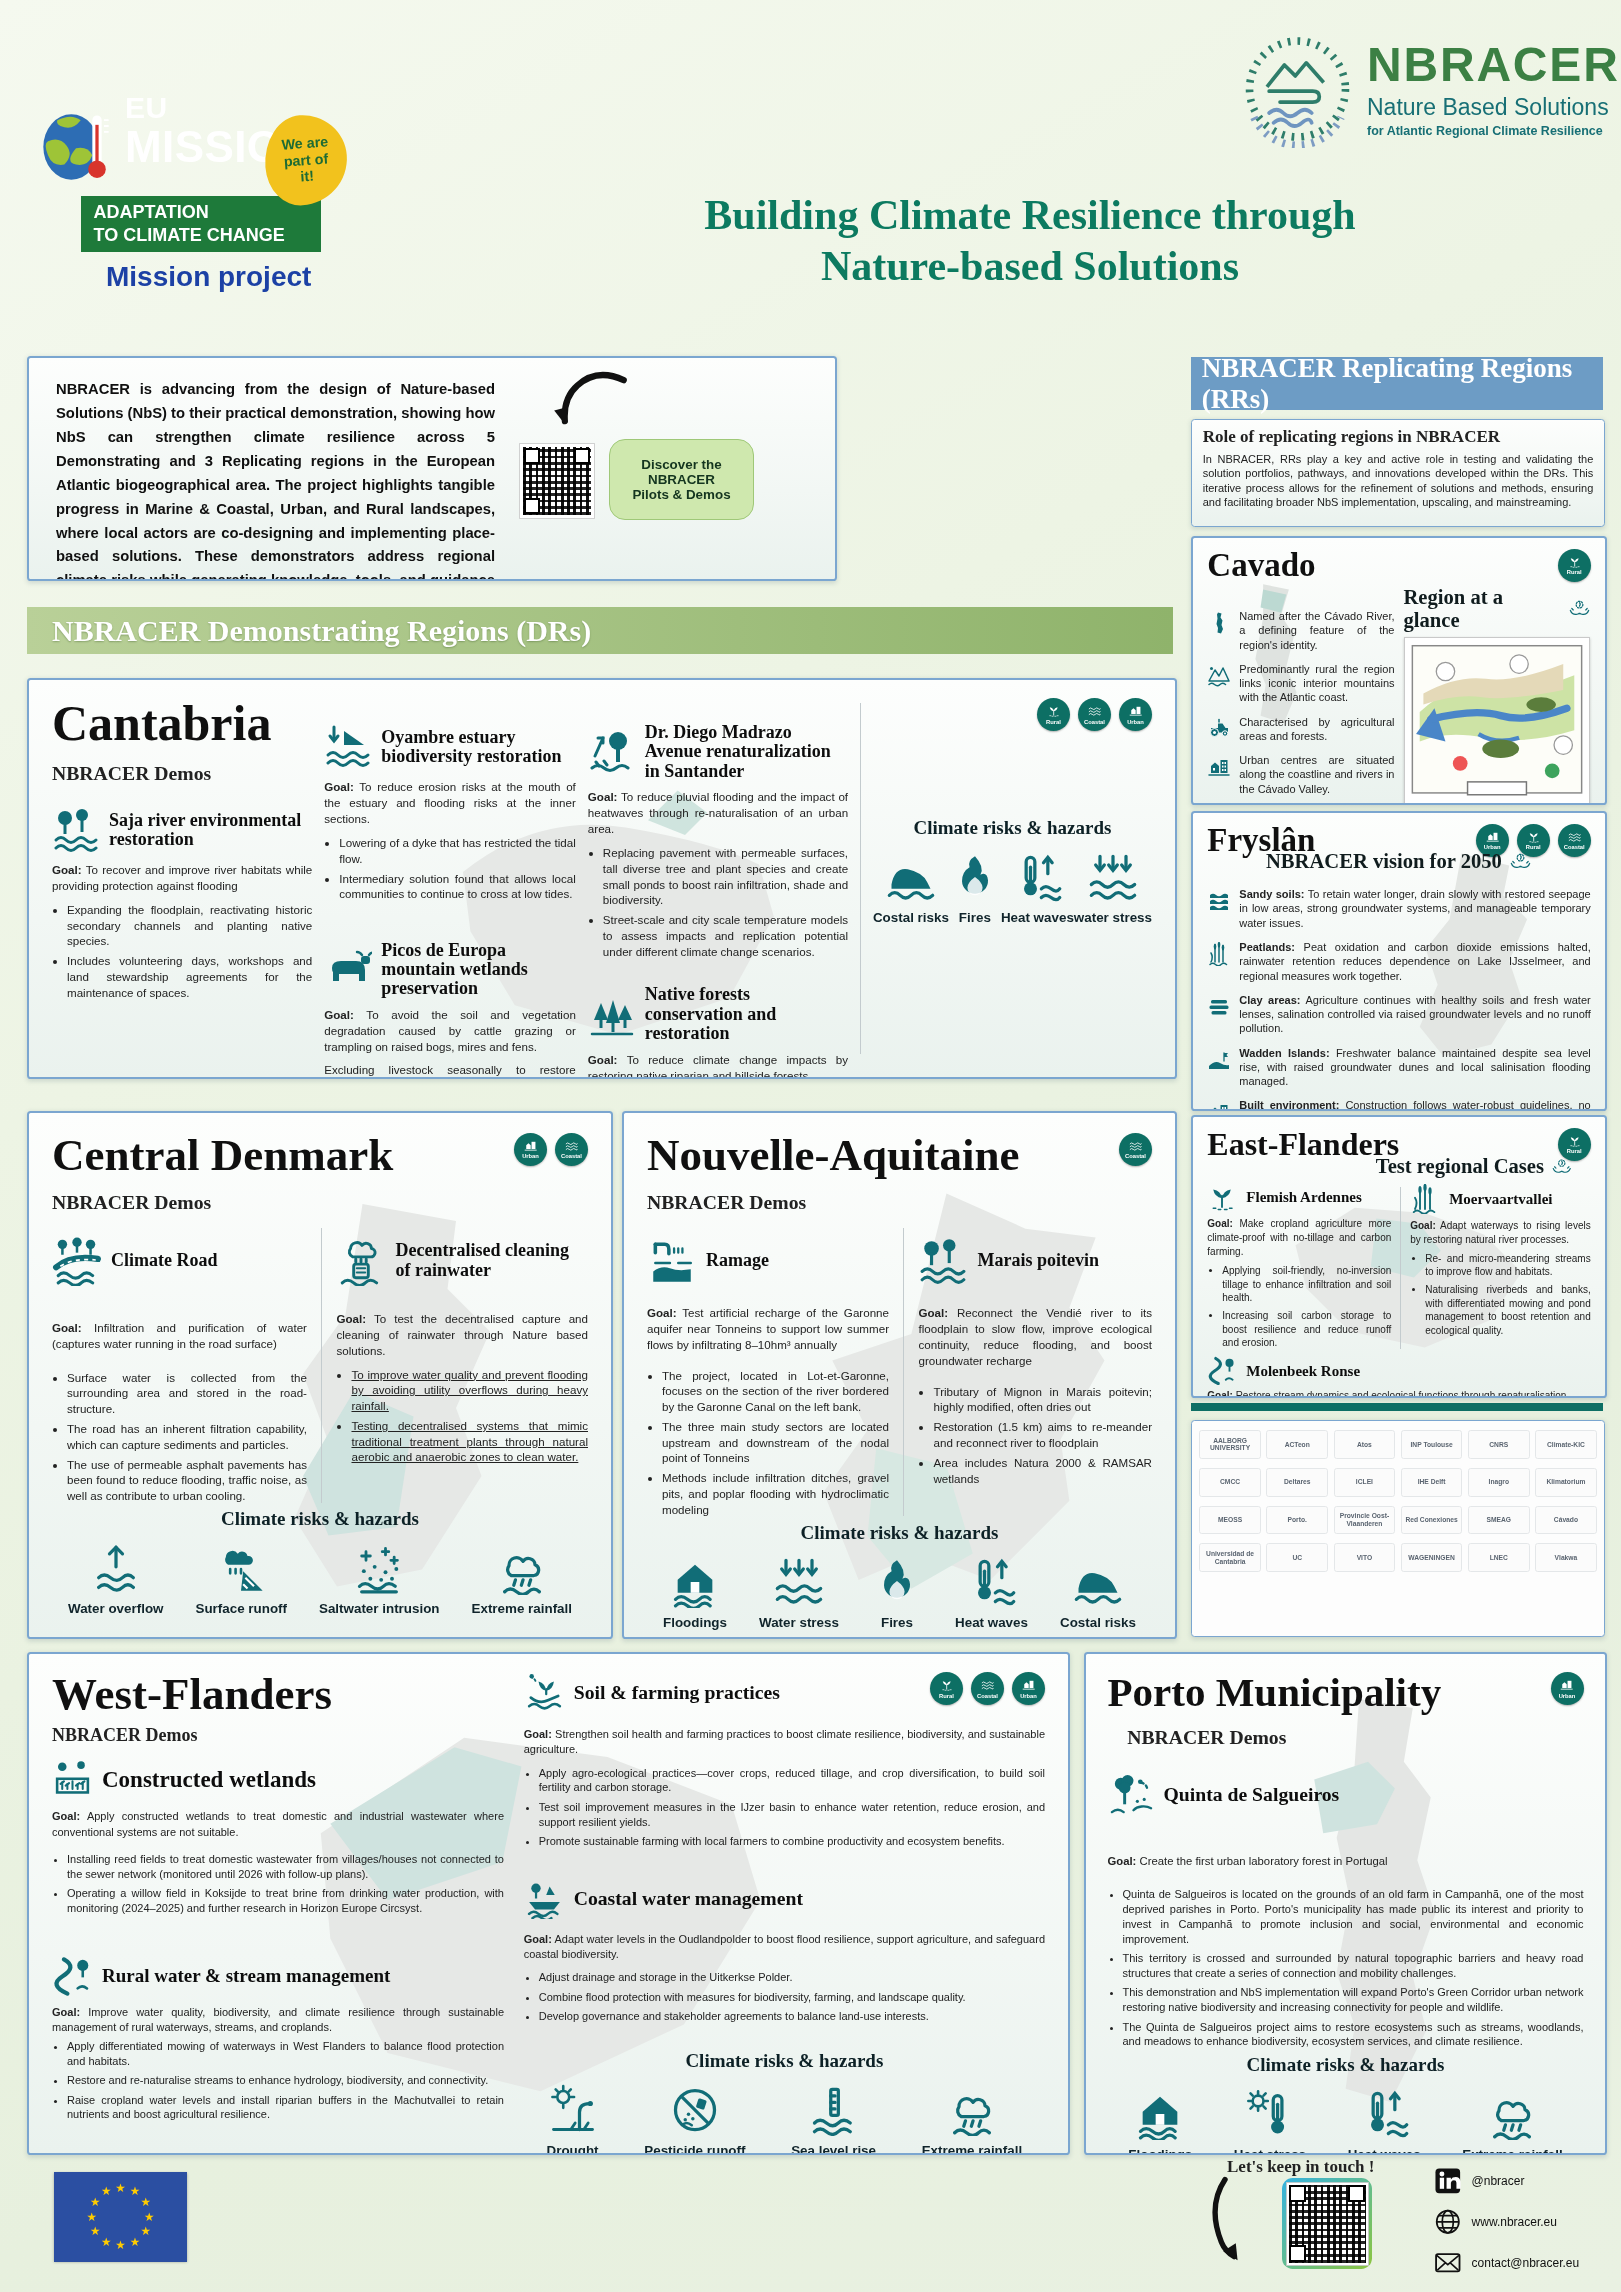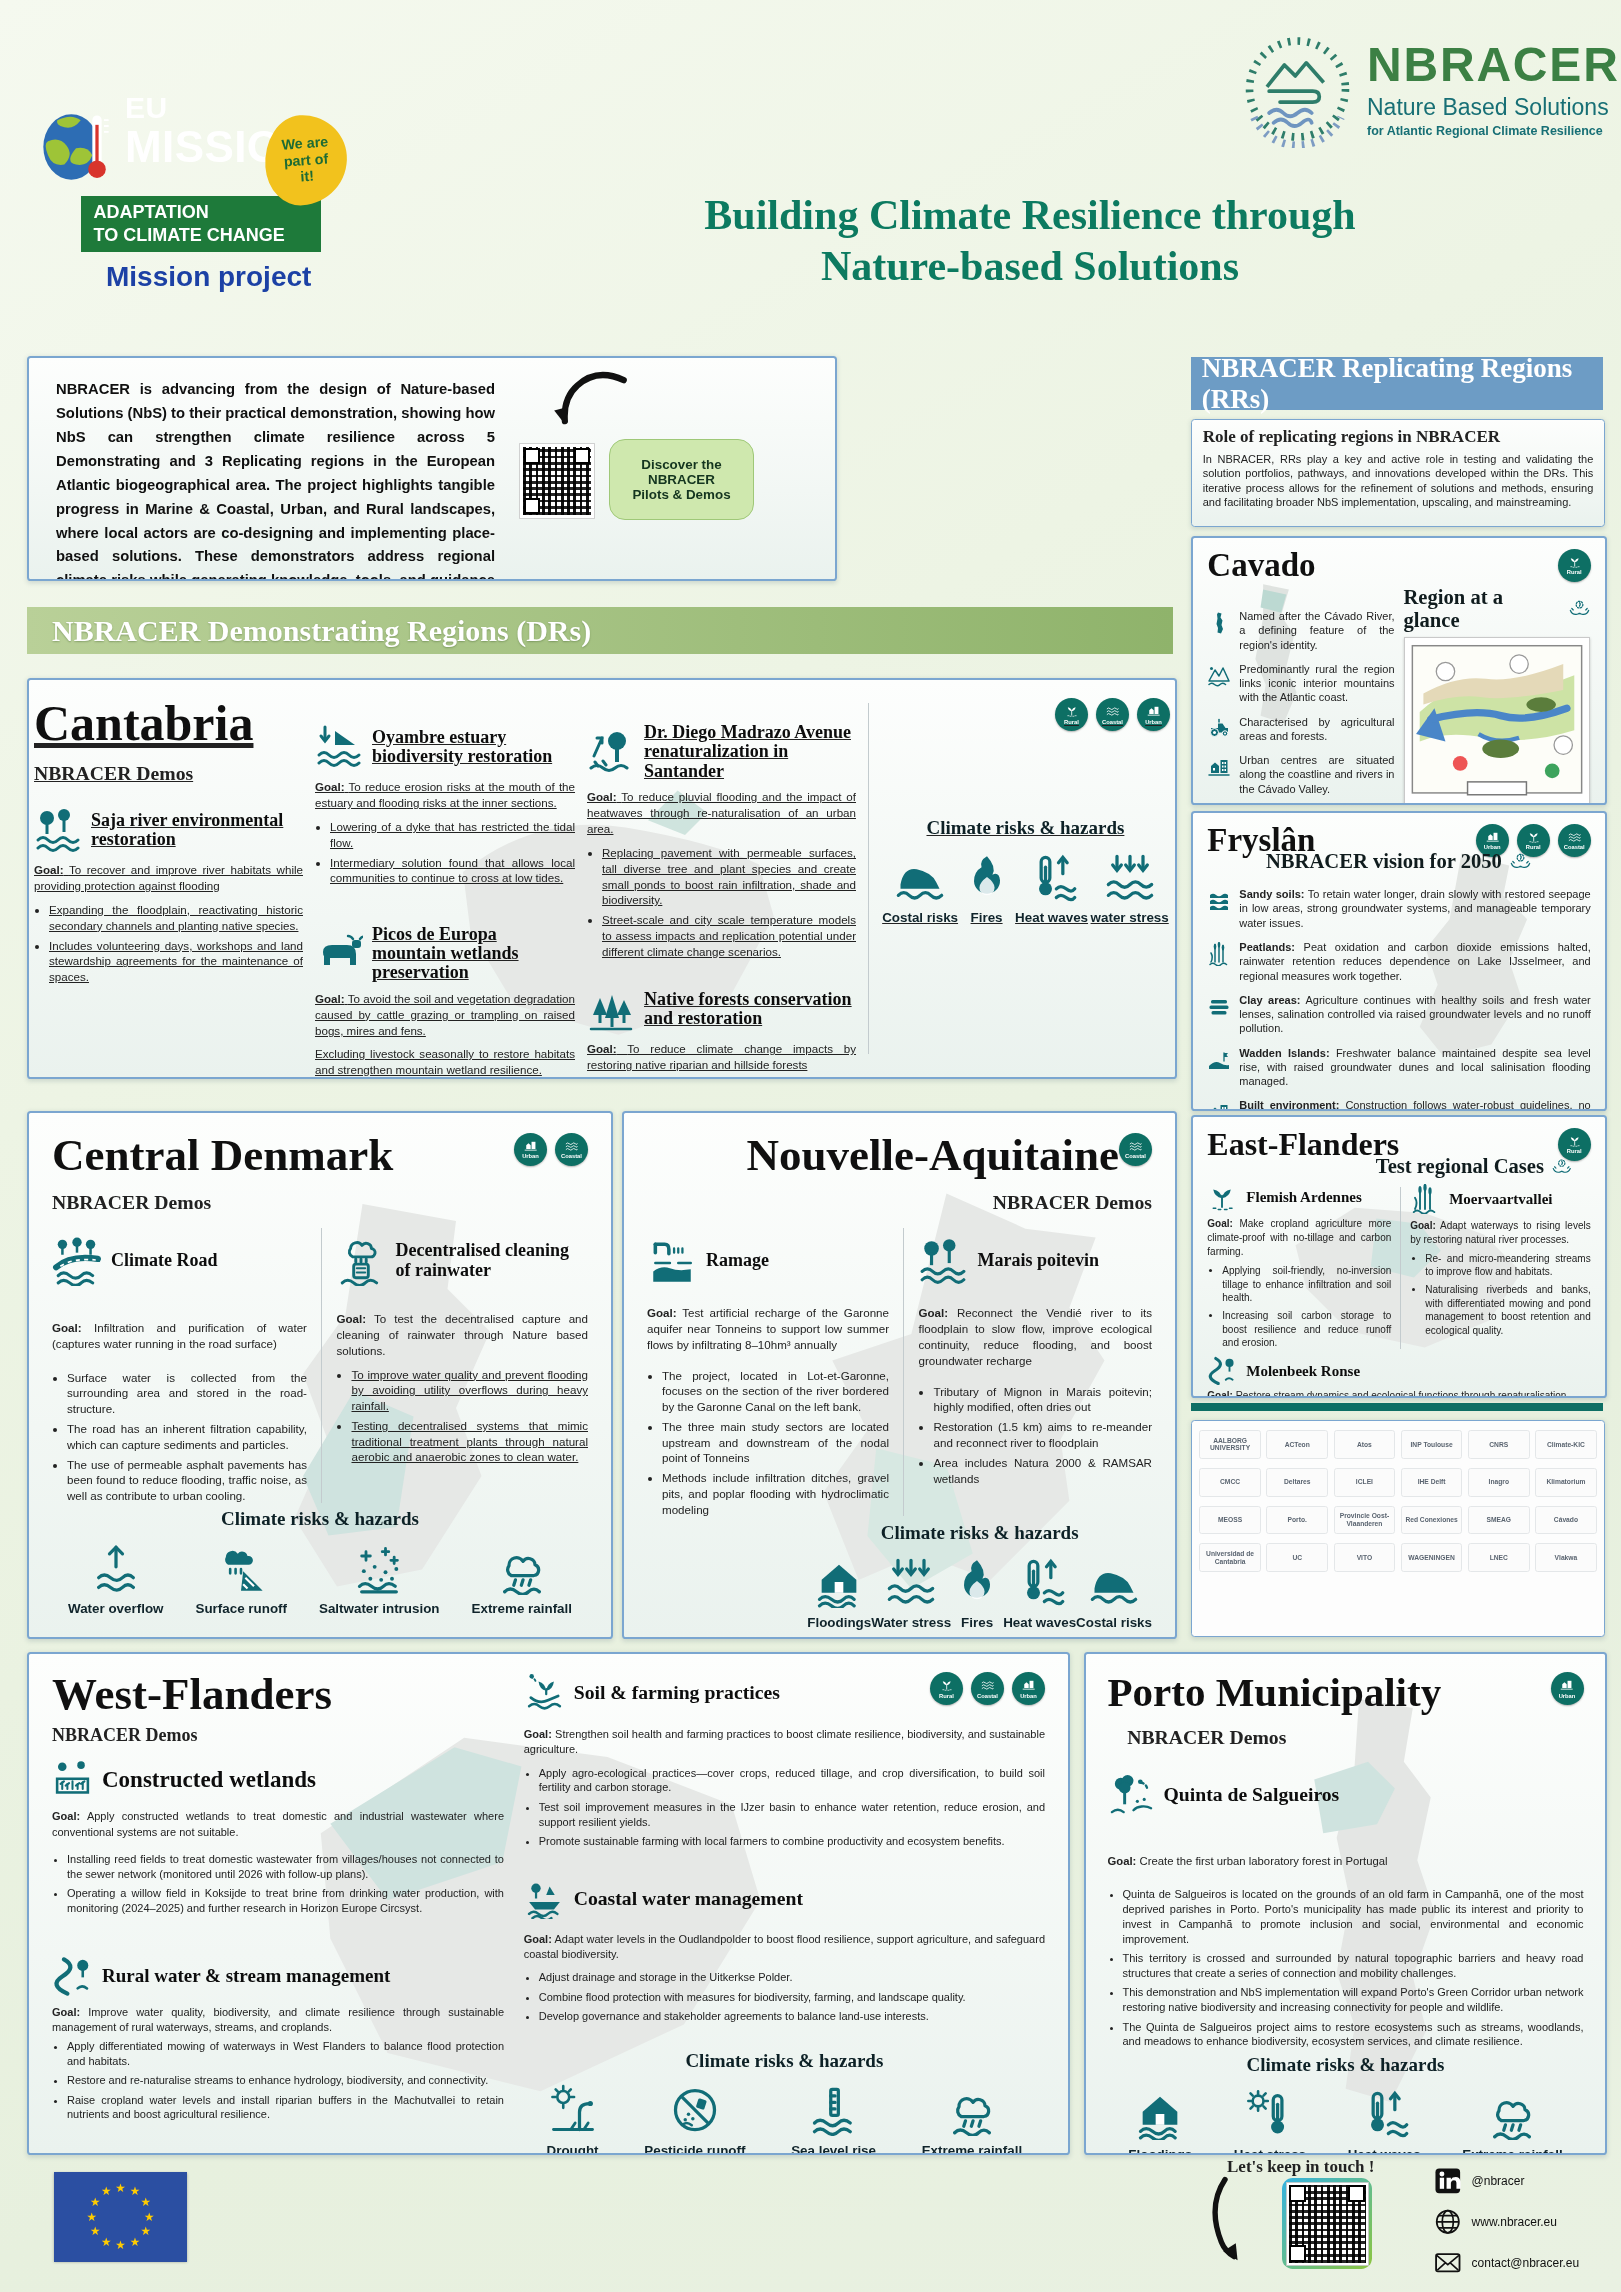--- a/index.html
+++ b/index.html
@@ -658,21 +658,21 @@
     </div>
   </div>
 
   <div class="band serif" style="left:27px;top:607px;width:1146px;height:47px;background:linear-gradient(90deg,#b9d098,#8fb36b);font-size:30px;padding-left:25px;box-sizing:border-box;text-shadow:0 0.9px 1.8px rgba(60,90,40,.4);">NBRACER Demonstrating Regions (DRs)</div>
 
   <div class="box" style="left:27px;top:678px;width:1146px;height:397px;">
     <svg class="silh" style="left:394px;top:81px;" width="376px" height="296" viewBox="0 0 100 80">
         <path d="M10 30q20-16 44-12t36 10l4 14-12 22-30 10-28-8-12-20z" fill="#e6e8e6"></path>
         <path d="M60 16l10 4 6-6-8-6z" fill="#cfe4de"></path>
       </svg>
-    <div class="content" style="display:flex;padding:18px 5px;gap:12px;height:100%;box-sizing:border-box;text-decoration:underline;">
+    <div class="content" style="display:flex;padding:18px 23px;gap:12px;height:100%;box-sizing:border-box;">
       <div class="col" style="width:269px;">
         <div class="rt" style="font-size:50px;">Cantabria</div>
         <div class="demos-label">NBRACER Demos</div>
         <div class="demo">
           <div class="demo-head">
               <svg class="ic" style="width:48px;height:48px;" viewBox="0 0 54 54" width="48" height="48">
                 <use href="#sym-trees-waves"></use>
               </svg>
               <span class="demo-title">Saja river environmental restoration</span>
             </div>
@@ -876,21 +876,21 @@
         </div>
       </div>
     </div>
   </div>
 
   <div class="box" style="left:622px;top:1111px;width:551px;height:524px;">
     <svg class="silh" style="left:161px;top:63px;" width="358" height="439" viewBox="0 0 80 100">
         <path d="M36 4l18 8 16 2-6 16 8 12-10 18 2 14-18 18-16-6-14 6-8-20 10-14-8-16 18-6z" fill="#e6e8e6"></path>
         <path d="M20 62l16 4 6 20-14 8-10-12z" fill="#d7e8e2"></path>
       </svg>
-    <div class="content" style="padding:19.7px 23px;height:100%;box-sizing:border-box;display:flex;flex-direction:column;align-items:flex-end;">
+    <div class="content" style="padding:19.7px 23px;height:100%;box-sizing:border-box;display:flex;flex-direction:column;">
       <div style="display:flex;justify-content:space-between;align-items:flex-start;">
         <div class="rt" style="font-size:45px;">Nouvelle-Aquitaine</div>
         <span class="badge">
             <svg class="ic" viewBox="0 0 15 15" width="13.4" height="13.4">
               <use href="#sym-waves"></use>
             </svg>
             <span>Coastal</span>
           </span>
       </div>
       <div class="demos-label">NBRACER Demos</div>

